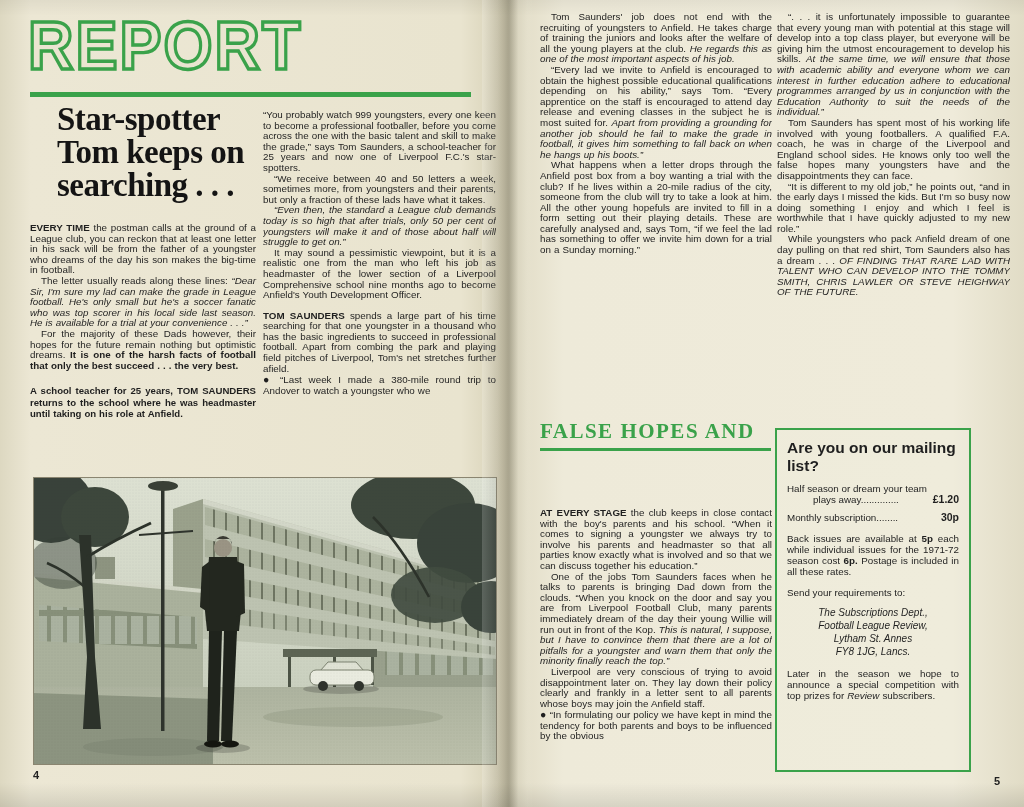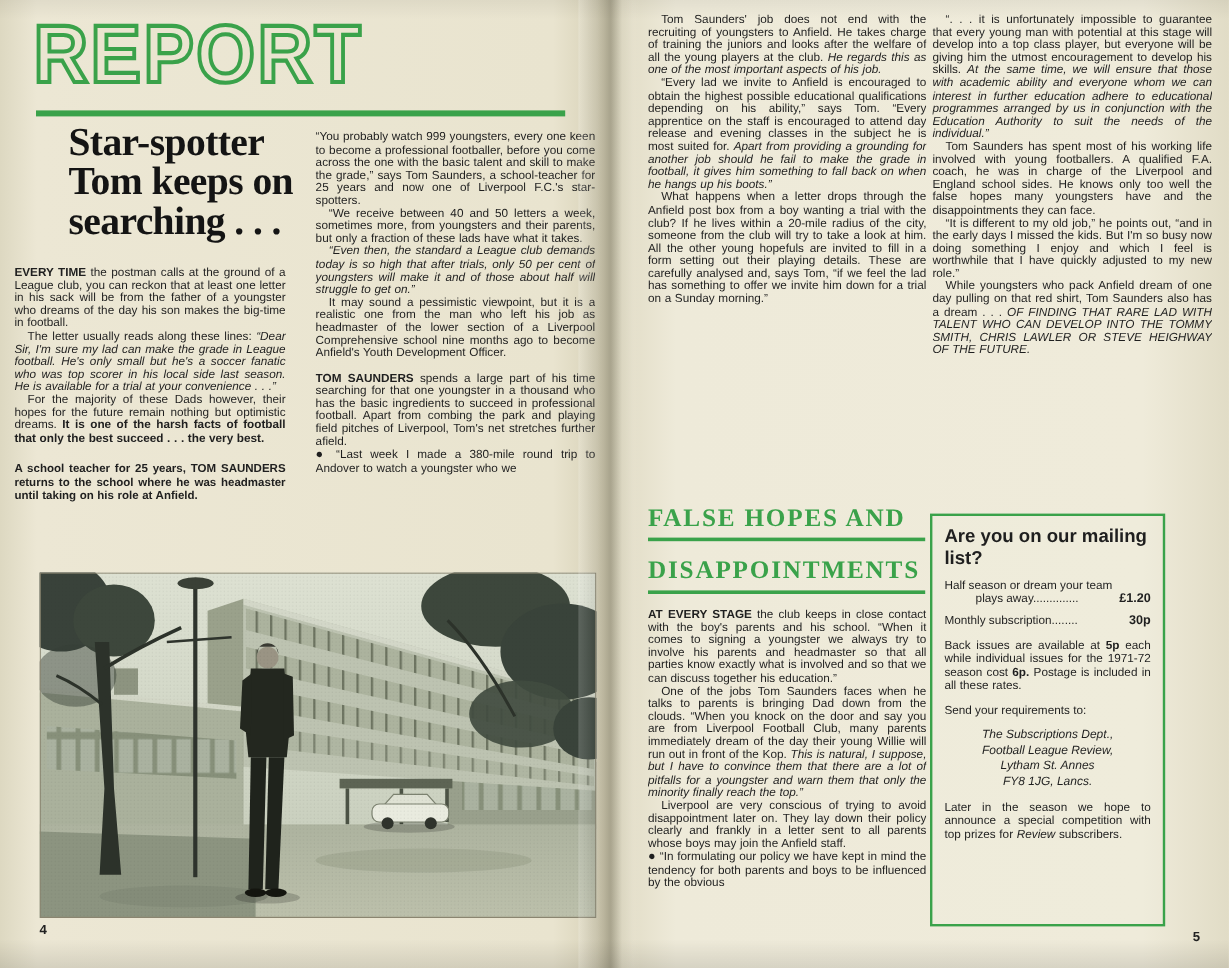--- a/index.html
+++ b/index.html
@@ -36,21 +36,21 @@
   .green-rule{position:absolute;left:30px;top:92px;width:441px;height:5px;background:var(--accent-green);}
 
   .headline{position:absolute;left:29px;top:103px;margin-left:28px;}
   .headline-line{
     font-family:"Liberation Serif",serif;font-weight:bold;
     font-size:33px;line-height:33px;letter-spacing:-0.5px;color:#141414;
   }
 
   
   .col{position:absolute;}
-  .colA{left:12px;top:223px;width:226px;}
+  .colA{left:30px;top:223px;width:226px;}
   .colB{left:263px;top:110px;width:233px;height:362px;overflow:hidden;}
   .colC-top{left:540px;top:12px;width:232px;height:402px;overflow:hidden;}
   .section-heading{position:absolute;left:540px;top:420px;width:231px;}
   .colC-bottom{left:540px;top:508px;width:232px;height:275px;overflow:hidden;}
   .colD{left:777px;top:12px;width:233px;height:408px;overflow:hidden;}
 
   .para{margin:0;text-align:justify;font-size:9.8px;line-height:10.6px;word-spacing:0.3px;}
   .para.ind{text-indent:11px;}
   .para.gap{margin-top:10px;}
   .s-b{font-weight:bold;}
@@ -237,21 +237,20 @@
 
   <div>
     <div class="col colC-top">
         <p class="para ind"><span>Tom Saunders' job does not end with the recruiting of youngsters to Anfield. He takes charge of training the juniors and looks after the welfare of all the young players at the club. </span><span class="s-i">He regards this as one of the most important aspects of his job.</span></p>
         <p class="para ind"><span>“Every lad we invite to Anfield is encouraged to obtain the highest possible educational qualifications depending on his ability,” says Tom. “Every apprentice on the staff is encouraged to attend day release and evening classes in the subject he is most suited for. </span><span class="s-i">Apart from providing a grounding for another job should he fail to make the grade in football, it gives him something to fall back on when he hangs up his boots.”</span></p>
         <p class="para ind"><span>What happens when a letter drops through the Anfield post box from a boy wanting a trial with the club? If he lives within a 20-mile radius of the city, someone from the club will try to take a look at him. All the other young hopefuls are invited to fill in a form setting out their playing details. These are carefully analysed and, says Tom, “if we feel the lad has something to offer we invite him down for a trial on a Sunday morning.”</span></p>
       </div>
 
     <div class="section-heading">
         <div class="green-line">FALSE HOPES AND</div>
-        <div class="green-line">DISAPPOINTMENTS</div>
       </div>
 
     <div class="col colC-bottom">
         <p class="para"><span class="s-b">AT EVERY STAGE</span><span> the club keeps in close contact with the boy's parents and his school. “When it comes to signing a youngster we always try to involve his parents and headmaster so that all parties know exactly what is involved and so that we can discuss together his education.”</span></p>
         <p class="para ind"><span>One of the jobs Tom Saunders faces when he talks to parents is bringing Dad down from the clouds. “When you knock on the door and say you are from Liverpool Football Club, many parents immediately dream of the day their young Willie will run out in front of the Kop. </span><span class="s-i">This is natural, I suppose, but I have to convince them that there are a lot of pitfalls for a youngster and warn them that only the minority finally reach the top.”</span></p>
         <p class="para ind"><span>Liverpool are very conscious of trying to avoid disappointment later on. They lay down their policy clearly and frankly in a letter sent to all parents whose boys may join the Anfield staff.</span></p>
         <p class="para"><span class="s-bullet">● </span><span>“In formulating our policy we have kept in mind the tendency for both parents and boys to be influenced by the obvious</span></p>
       </div>
 
     <div class="col colD">

